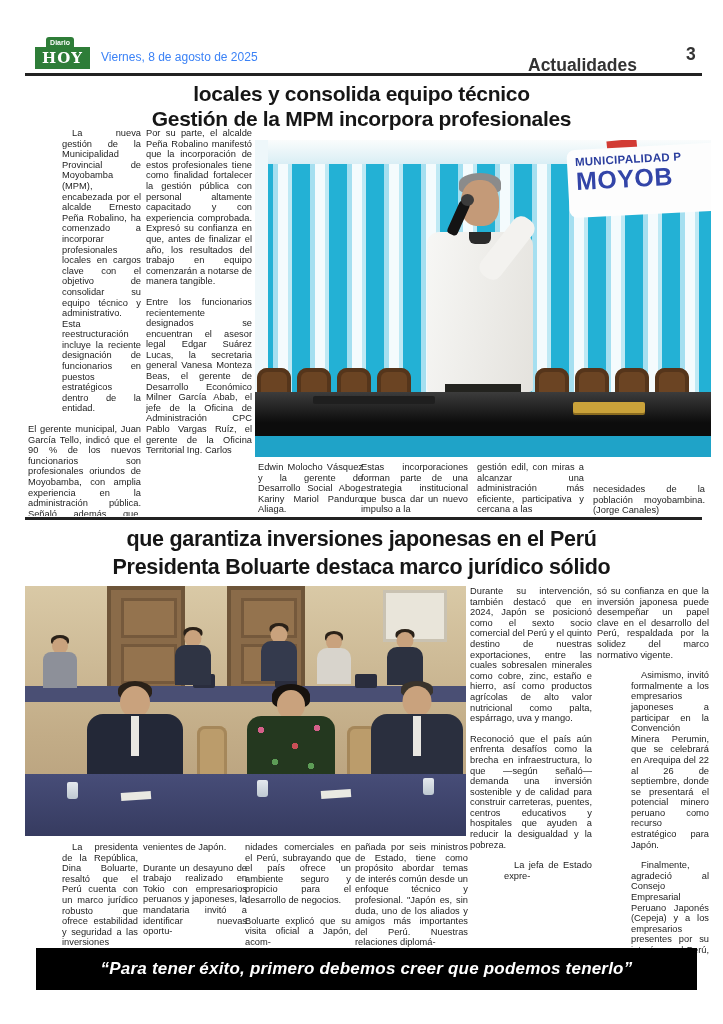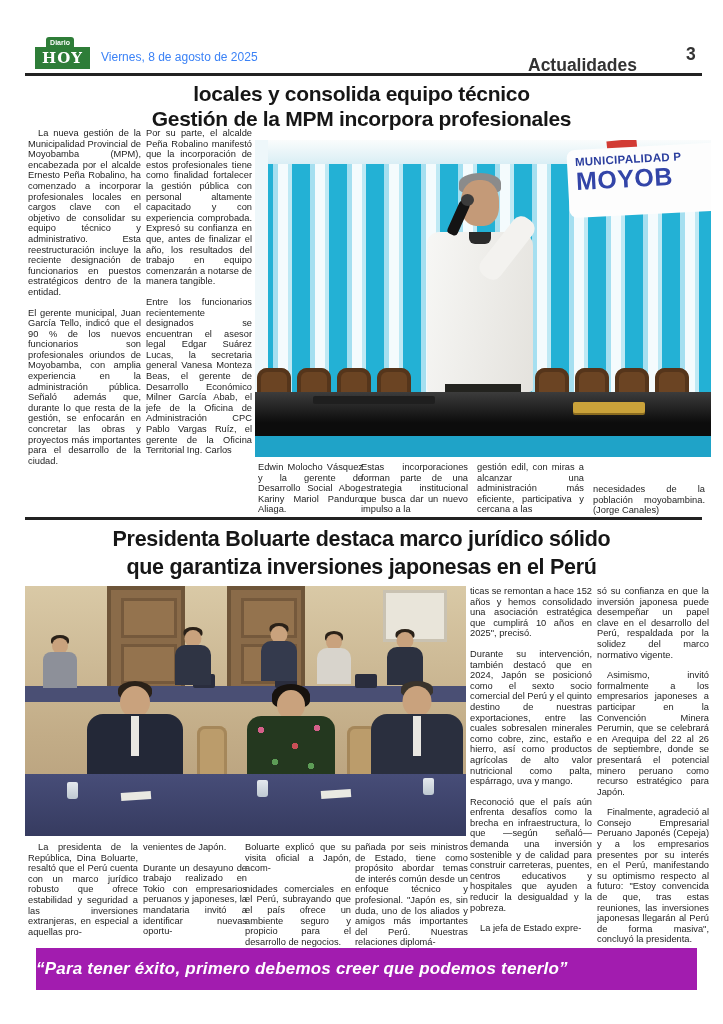--- a/index.html
+++ b/index.html
@@ -20,21 +20,21 @@
   .rule-top{top:73px;height:3px;}
   .rule-mid{top:517px;height:2.5px;}
   
   .headline{left:25px;width:673px;text-align:center;font-weight:bold;color:#161616;
     font-size:21px;line-height:25px;letter-spacing:-0.3px;}
   .headline-1{top:81px;}
   .headline-2{top:525px;font-size:21.5px;line-height:28px;}
   
   .col{font-size:9.3px;line-height:10.6px;text-align:justify;overflow:hidden;color:#1d1d1d;}
   .col p{margin:0 0 10px 0;}
-  .col p.indent{text-indent:10px;}
+  .col p.indent{text-indent:10px;margin-left:34px;}
   
   .a1c1{left:28px;top:128px;width:113px;height:388px;}
   .a1c2{left:146px;top:128px;width:106px;height:388px;}
   
   .cap1{left:258px;top:462px;width:105px;height:53px;}
   .cap2{left:361px;top:462px;width:107px;height:53px;}
   .cap3{left:477px;top:462px;width:107px;height:53px;}
   .cap4{left:593px;top:462px;width:112px;height:53px;margin-top:22px;}
   
   .a2r1{left:470px;top:586px;width:122px;height:372px;}
@@ -78,22 +78,22 @@
   .p2-laptop{position:absolute;top:88px;width:22px;height:14px;background:#2a2d3d;border-radius:2px;}
   .person{position:absolute;}
   .person .head{position:absolute;left:50%;transform:translateX(-50%);top:0;background:#c9a27d;border-radius:50%;}
   .person .hair{position:absolute;left:50%;transform:translateX(-50%);border-radius:50% 50% 30% 30%;background:#2a2118;}
   .person .torso{position:absolute;left:0;border-radius:10px 10px 0 0;}
   .p2-fronttable{left:0;top:188px;width:441px;height:62px;background:linear-gradient(#474d78,#363b60);}
   .glass{position:absolute;width:11px;height:17px;background:linear-gradient(#f2f6f8,#c9d4da);border-radius:2px 2px 3px 3px;opacity:0.92;}
   .p2-paper{position:absolute;width:30px;height:8px;background:#e9e9e2;transform:rotate(-4deg);}
   .p2-chairwood{position:absolute;top:140px;width:30px;height:52px;background:#bb9c6b;border-radius:8px 8px 0 0;box-shadow:inset 0 0 0 3px #a5875a;}
   
-  .quote-banner{left:36px;top:948px;width:661px;height:42px;background:#a21caf;
-    color:#fff;font-size:17px;font-weight:bold;font-style:italic;line-height:42px;letter-spacing:0.2px;}
+  .quote-banner{left:36px;top:948px;width:661px;height:42px;background:#000000;
+    color:#fff;font-size:17px;font-weight:bold;font-style:italic;text-align:center;line-height:42px;letter-spacing:0.2px;}
 </style>
 </head>
 <body>
 
 <div class="abs logo-tab">Diario</div>
 <div class="abs logo-box">HOY</div>
 <div class="abs header-date">Viernes, 8 de agosto de 2025</div>
 <div class="abs section-name">Actualidades</div>
 <div class="abs page-number">3</div>
 <div class="abs rule rule-top"></div>
@@ -151,22 +151,22 @@
 <div class="abs col cap3">
   <p>gestión edil, con miras a alcanzar una administración más eficiente, participativa y cercana a las</p>
 </div>
 <div class="abs col cap4">
   <p>necesidades de la población moyobambina. (Jorge Canales)</p>
 </div>
 
 <div class="abs rule rule-mid"></div>
 
 <div class="abs headline headline-2">
+  <div>que garantiza inversiones japonesas en el Perú</div>
   <div>Presidenta Boluarte destaca marco jurídico sólido</div>
-  <div>que garantiza inversiones japonesas en el Perú</div>
 </div>
 
 <div class="abs photo2">
   <div class="p2-door abs" style="left:82px">
     <div class="panel" style="top:8px"></div>
     <div class="panel" style="top:54px"></div>
   </div>
   <div class="p2-door abs" style="left:202px">
     <div class="panel" style="top:8px"></div>
     <div class="panel" style="top:54px"></div>
@@ -226,39 +226,38 @@
   </div>
   <div class="abs p2-fronttable"></div>
   <div class="glass" style="left:42px;top:196px"></div>
   <div class="glass" style="left:232px;top:194px"></div>
   <div class="glass" style="left:398px;top:192px"></div>
   <div class="p2-paper" style="left:96px;top:206px"></div>
   <div class="p2-paper" style="left:296px;top:204px"></div>
 </div>
 
 <div class="abs col a2r1">
-  <p>ticas se remontan a hace 152 años y hemos consolidado una asociación estratégica que cumplirá 10 años en 2025", precisó.</p>
   <p>Durante su intervención, también destacó que en 2024, Japón se posicionó como el sexto socio comercial del Perú y el quinto destino de nuestras exportaciones, entre las cuales sobresalen minerales como cobre, zinc, estaño e hierro, así como productos agrícolas de alto valor nutricional como palta, espárrago, uva y mango.</p>
   <p>Reconoció que el país aún enfrenta desafíos como la brecha en infraestructura, lo que —según señaló— demanda una inversión sostenible y de calidad para construir carreteras, puentes, centros educativos y hospitales que ayuden a reducir la desigualdad y la pobreza.</p>
   <p class="indent">La jefa de Estado expre-</p>
 </div>
 <div class="abs col a2r2">
   <p>só su confianza en que la inversión japonesa puede desempeñar un papel clave en el desarrollo del Perú, respaldada por la solidez del marco normativo vigente.</p>
   <p class="indent">Asimismo, invitó formalmente a los empresarios japoneses a participar en la Convención Minera Perumin, que se celebrará en Arequipa del 22 al 26 de septiembre, donde se presentará el potencial minero peruano como recurso estratégico para Japón.</p>
   <p class="indent">Finalmente, agradeció al Consejo Empresarial Peruano Japonés (Cepeja) y a los empresarios presentes por su interés en el Perú, manifestando su optimismo respecto al futuro: "Estoy convencida de que, tras estas reuniones, las inversiones japonesas llegarán al Perú de forma masiva", concluyó la presidenta.</p>
 </div>
 
 <div class="abs col a2b1">
   <p class="indent">La presidenta de la República, Dina Boluarte, resaltó que el Perú cuenta con un marco jurídico robusto que ofrece estabilidad y seguridad a las inversiones extranjeras, en especial a aquellas pro-</p>
 </div>
 <div class="abs col a2b2">
   <p>venientes de Japón.</p>
   <p>Durante un desayuno de trabajo realizado en Tokio con empresarios peruanos y japoneses, la mandataria invitó a identificar nuevas oportu-</p>
 </div>
 <div class="abs col a2b3">
+  <p>nidades comerciales en el Perú, subrayando que el país ofrece un ambiente seguro y propicio para el desarrollo de negocios.</p>
   <p>Boluarte explicó que su visita oficial a Japón, acom-</p>
-  <p>nidades comerciales en el Perú, subrayando que el país ofrece un ambiente seguro y propicio para el desarrollo de negocios.</p>
 </div>
 <div class="abs col a2b4">
   <p>pañada por seis ministros de Estado, tiene como propósito abordar temas de interés común desde un enfoque técnico y profesional. "Japón es, sin duda, uno de los aliados y amigos más importantes del Perú. Nuestras relaciones diplomá-</p>
 </div>
 
 <div class="abs quote-banner">“Para tener éxito, primero debemos creer que podemos tenerlo”</div>
 
 </body></html>

